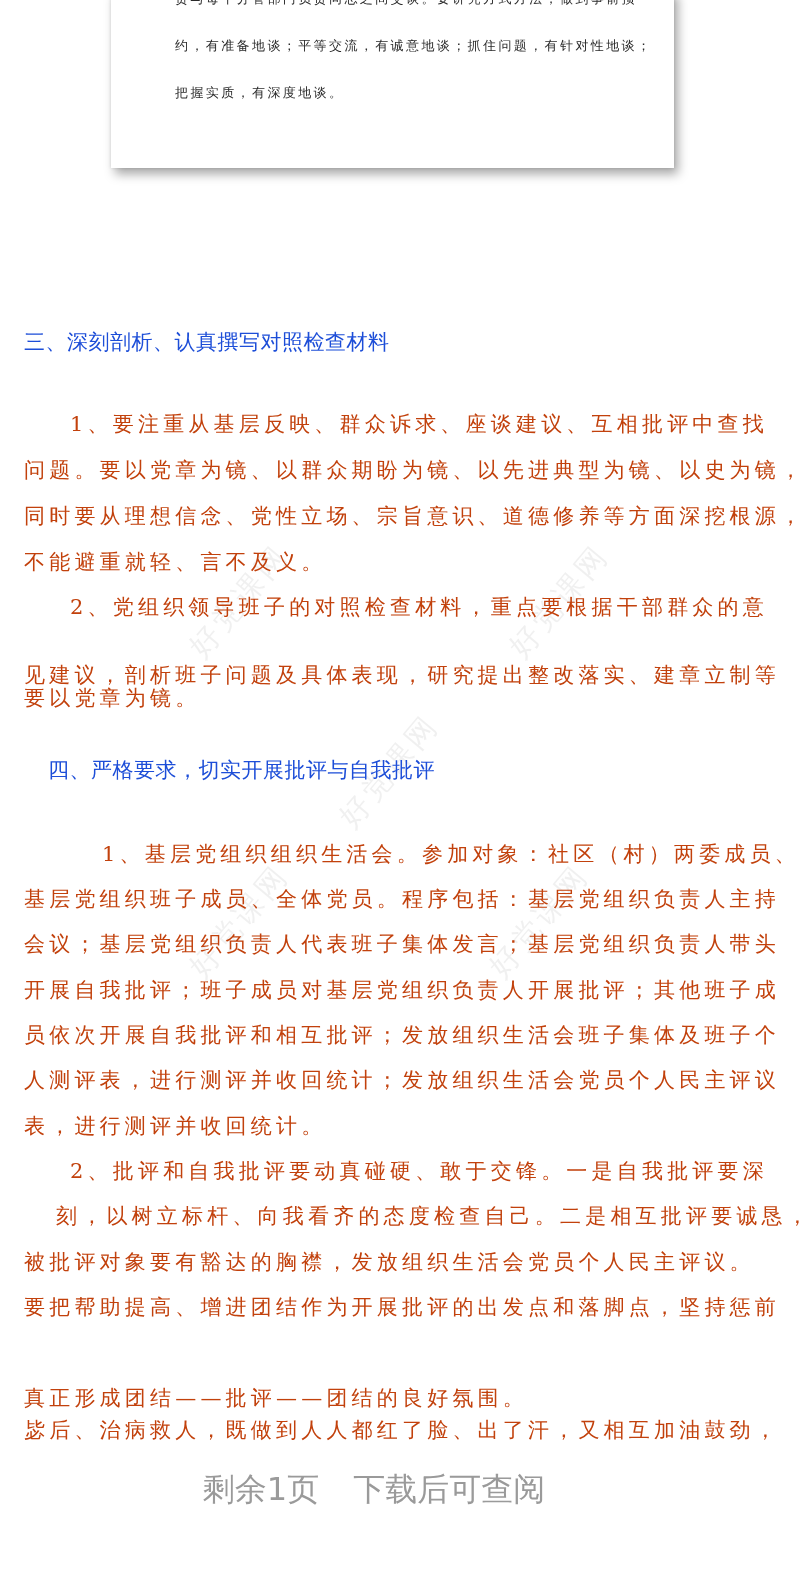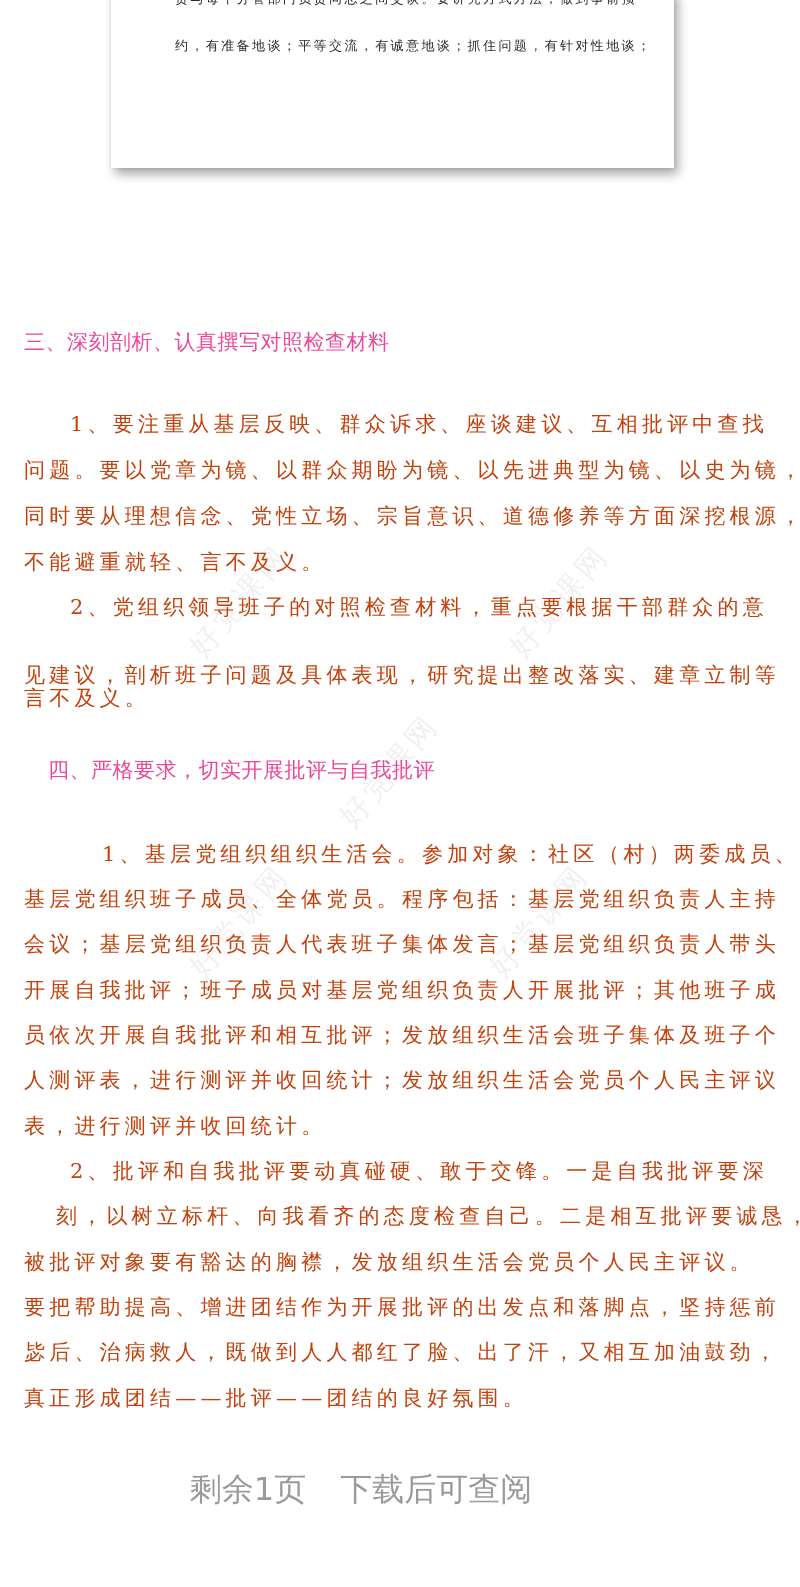--- a/index.html
+++ b/index.html
@@ -45,21 +45,21 @@
       left: 24px;
       top: 0;
       width: 752px;
     }
     .section-heading {
       position: absolute;
       left: 0;
       font-family: "DejaVu Sans", "Liberation Sans", sans-serif;
       font-size: 21px;
       letter-spacing: 0.5px;
-      color: #ec4899;
+      color: #1d4ed8;
       white-space: nowrap;
     }
     .para-line {
       position: absolute;
       left: 0;
       font-size: 21px;
       letter-spacing: 4.2px;
       white-space: nowrap;
       color: #c2410c;
     }
@@ -72,73 +72,74 @@
       color: rgba(0,0,0,0.06);
       transform: rotate(-50deg);
       transform-origin: left top;
       white-space: nowrap;
       letter-spacing: 4px;
       pointer-events: none;
     }
     
     .remaining-bar {
       position: absolute;
-      left: 3px;
+      left: 16px;
       top: 1468px;
       width: 716px;
       text-align: center;
       font-family: "DejaVu Sans", "Liberation Sans", sans-serif;
       font-size: 32px;
       color: #9a9a9a;
     }
     .remaining-bar span { display: inline-block; }
     .remaining-bar .gap { width: 34px; }
   </style>
 </head>
 <body>
 
 <div class="page-card">
   <div class="card-text">
     <p style="margin-top:-6px;">责与每个分管部门负责同志之间交谈。要讲究方式方法，做到事前预</p>
     <p>约，有准备地谈；平等交流，有诚意地谈；抓住问题，有针对性地谈；</p>
+    <p>把握实质，有深度地谈。</p>
   </div>
 </div>
 
 <div class="watermark" style="left:180px; top:640px;">好党课网</div>
 <div class="watermark" style="left:500px; top:640px;">好党课网</div>
 <div class="watermark" style="left:330px; top:810px;">好党课网</div>
 <div class="watermark" style="left:180px; top:960px;">好党课网</div>
 <div class="watermark" style="left:480px; top:960px;">好党课网</div>
 
 <div class="content">
 
   <div class="section-heading" style="top:328px;">三、深刻剖析、认真撰写对照检查材料</div>
 
   <div class="para-line indent" style="top:410px;">1、要注重从基层反映、群众诉求、座谈建议、互相批评中查找</div>
   <div class="para-line" style="top:456px;">问题。要以党章为镜、以群众期盼为镜、以先进典型为镜、以史为镜，</div>
   <div class="para-line" style="top:502px;">同时要从理想信念、党性立场、宗旨意识、道德修养等方面深挖根源，</div>
   <div class="para-line" style="top:548px;">不能避重就轻、言不及义。</div>
 
   <div class="para-line indent" style="top:593px;">2、党组织领导班子的对照检查材料，重点要根据干部群众的意</div>
   <div class="para-line" style="top:661px;">见建议，剖析班子问题及具体表现，研究提出整改落实、建章立制等</div>
-  <div class="para-line" style="top:684px;">言不及义。</div>
+  <div class="para-line" style="top:684px;">要以党章为镜。</div>
 
   <div class="section-heading" style="top:756px;margin-left:24px;">四、严格要求，切实开展批评与自我批评</div>
 
   <div class="para-line indent" style="top:840px;margin-left:32px;">1、基层党组织组织生活会。参加对象：社区（村）两委成员、</div>
   <div class="para-line" style="top:885px;">基层党组织班子成员、全体党员。程序包括：基层党组织负责人主持</div>
   <div class="para-line" style="top:930px;">会议；基层党组织负责人代表班子集体发言；基层党组织负责人带头</div>
   <div class="para-line" style="top:976px;">开展自我批评；班子成员对基层党组织负责人开展批评；其他班子成</div>
   <div class="para-line" style="top:1021px;font-family:Liberation Mono, monospace;">员依次开展自我批评和相互批评；发放组织生活会班子集体及班子个</div>
   <div class="para-line" style="top:1066px;">人测评表，进行测评并收回统计；发放组织生活会党员个人民主评议</div>
   <div class="para-line" style="top:1112px;">表，进行测评并收回统计。</div>
 
   <div class="para-line indent" style="top:1157px;">2、批评和自我批评要动真碰硬、敢于交锋。一是自我批评要深</div>
   <div class="para-line" style="top:1202px;margin-left:32px;">刻，以树立标杆、向我看齐的态度检查自己。二是相互批评要诚恳，</div>
   <div class="para-line" style="top:1248px;">被批评对象要有豁达的胸襟，发放组织生活会党员个人民主评议。</div>
   <div class="para-line" style="top:1293px;">要把帮助提高、增进团结作为开展批评的出发点和落脚点，坚持惩前</div>
-  <div class="para-line" style="top:1338px;">毖后、治病救人，既做到人人都红了脸、出了汗，又相互加油鼓劲，</div>
+  <div class="para-line" style="top:1416px;">毖后、治病救人，既做到人人都红了脸、出了汗，又相互加油鼓劲，</div>
   <div class="para-line" style="top:1384px;">真正形成团结——批评——团结的良好氛围。</div>
 </div>
 
 <div class="remaining-bar">
   <span>剩余1页</span><span class="gap"></span><span>下载后可查阅</span>
 </div>
 
 </body></html>

